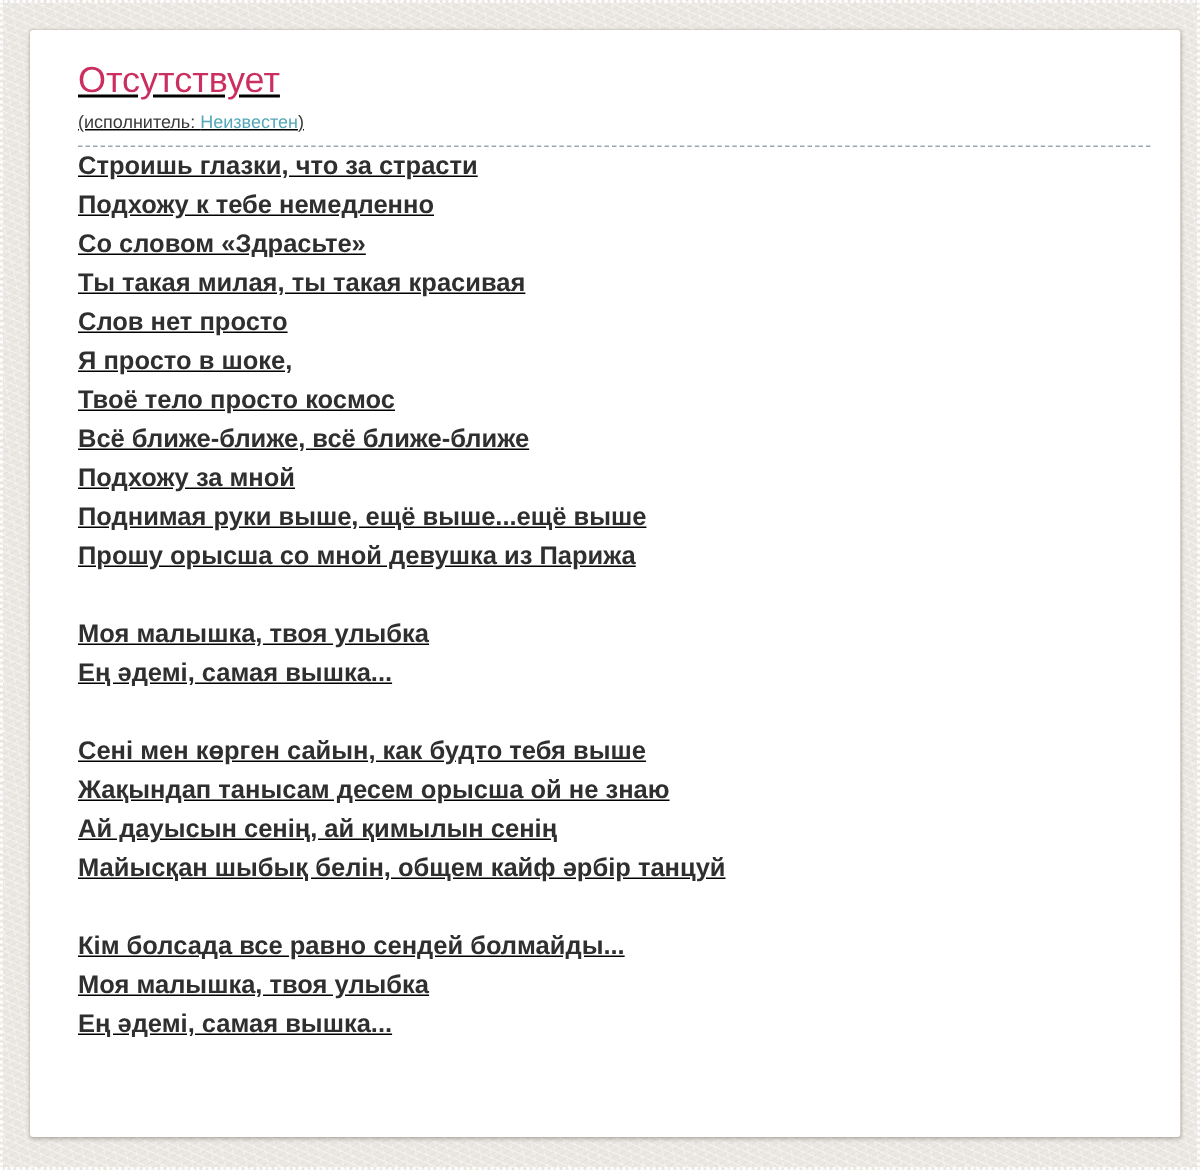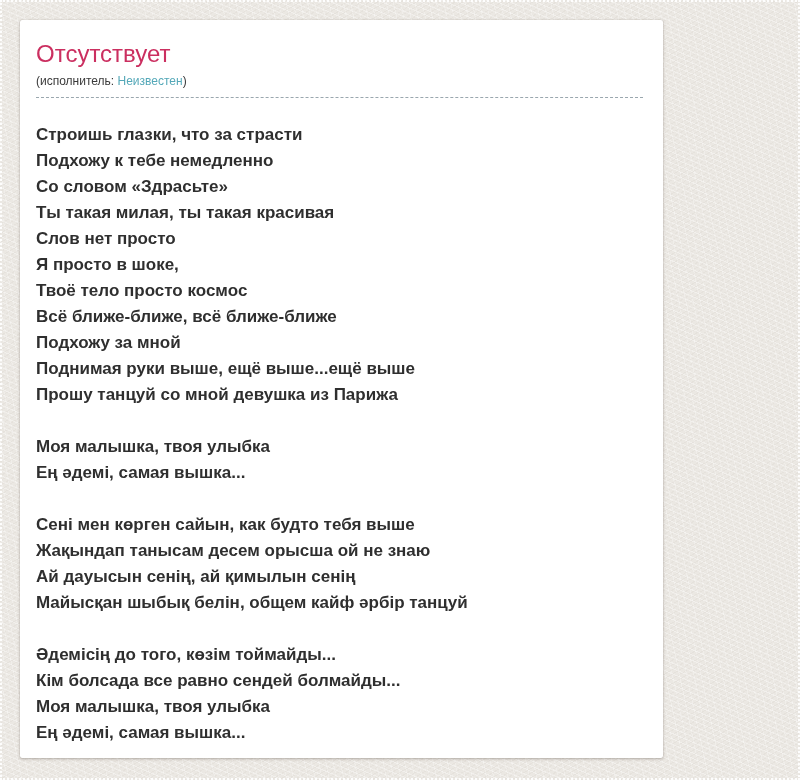--- a/index.html
+++ b/index.html
@@ -25,27 +25,28 @@
     position: absolute;
     inset: 0px;
     border: 2px dotted rgba(255,255,255,0.95);
     pointer-events: none;
   }
 
   .card {
     position: absolute;
     left: 20px;
     top: 20px;
-    width: 643px;
+    width: 767px;
     height: 738px;
     background: #ffffff;
     border-radius: 2px;
     box-shadow: 0 1px 3px rgba(110, 100, 90, 0.45), 0 0 1px rgba(110,100,90,0.4);
-    padding: 20px 20px 0 16px;
+    padding: 20px 20px 0 32px;
     overflow: hidden;
+    text-decoration: underline;
   }
 
   .header {
     border-bottom: 1px dashed var(--separator, #9aa7ae);
     padding-bottom: 6px;
   }
 
   .page-title {
     font-size: 24px;
     line-height: 28px;
@@ -60,21 +61,21 @@
     color: #3a3a3a;
   }
 
   .artist-link {
     color: var(--artist-link, #54a8b8);
     text-decoration: none;
     cursor: pointer;
   }
 
   .lyrics {
-    margin-top: 24px;
+    margin-top: 0;
     color: var(--lyrics-text, #2f2f2f);
     font-size: 17px;
     font-weight: bold;
   }
 
   .stanza + .stanza {
     margin-top: 26px;
   }
 
   .lyric-line {
@@ -98,32 +99,31 @@
         <div class="lyric-line">Строишь глазки, что за страсти</div>
         <div class="lyric-line">Подхожу к тебе немедленно</div>
         <div class="lyric-line">Со словом «Здрасьте»</div>
         <div class="lyric-line">Ты такая милая, ты такая красивая</div>
         <div class="lyric-line">Слов нет просто</div>
         <div class="lyric-line">Я просто в шоке,</div>
         <div class="lyric-line">Твоё тело просто космос</div>
         <div class="lyric-line">Всё ближе-ближе, всё ближе-ближе</div>
         <div class="lyric-line">Подхожу за мной</div>
         <div class="lyric-line">Поднимая руки выше, ещё выше...ещё выше</div>
-        <div class="lyric-line">Прошу танцуй со мной девушка из Парижа</div>
+        <div class="lyric-line">Прошу орысша со мной девушка из Парижа</div>
       </div>
       <div class="stanza">
         <div class="lyric-line">Моя малышка, твоя улыбка</div>
         <div class="lyric-line">Ең әдемі, самая вышка...</div>
       </div>
       <div class="stanza">
         <div class="lyric-line">Сені мен көрген сайын, как будто тебя выше</div>
         <div class="lyric-line">Жақындап танысам десем орысша ой не знаю</div>
         <div class="lyric-line">Ай дауысын сенің, ай қимылын сенің</div>
         <div class="lyric-line">Майысқан шыбық белін, общем кайф әрбір танцуй</div>
       </div>
       <div class="stanza">
-        <div class="lyric-line">Әдемісің до того, көзім тоймайды...</div>
         <div class="lyric-line">Кім болсада все равно сендей болмайды...</div>
         <div class="lyric-line">Моя малышка, твоя улыбка</div>
         <div class="lyric-line">Ең әдемі, самая вышка...</div>
       </div>
     </div>
 </div>
 
 </body></html>

